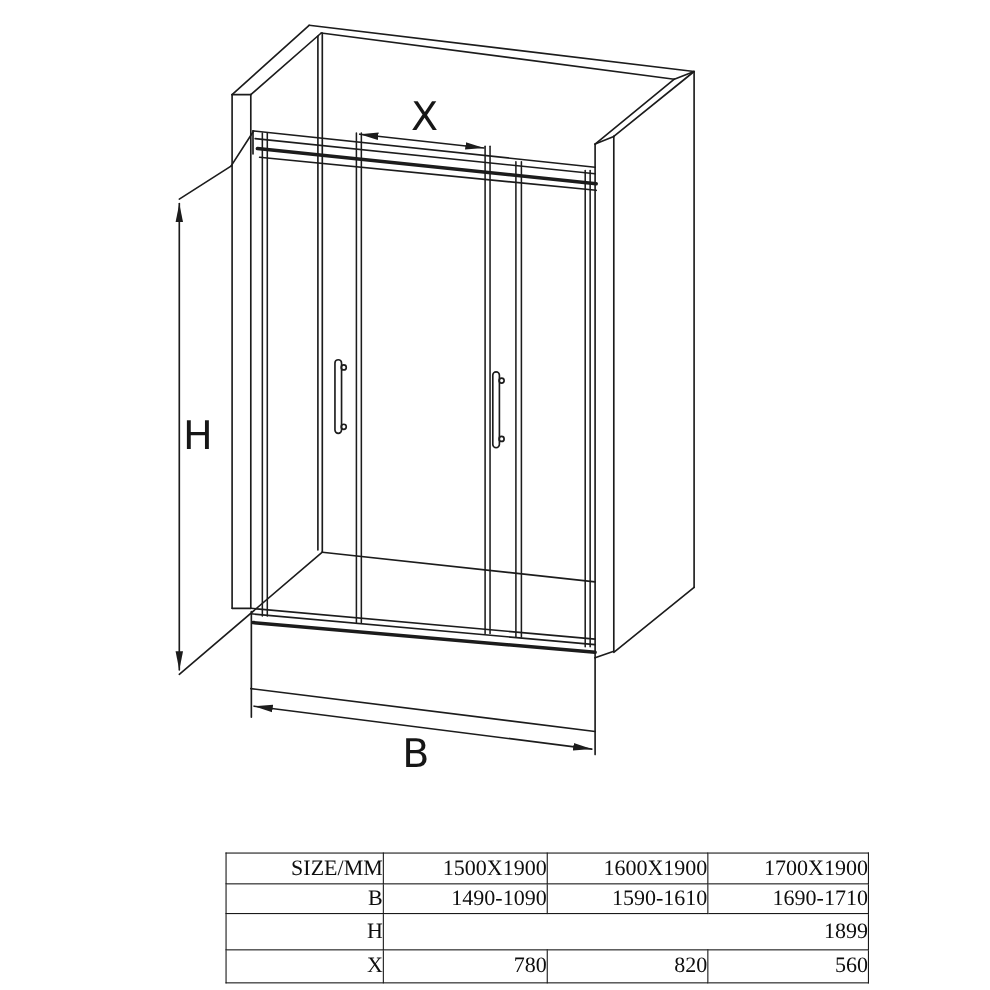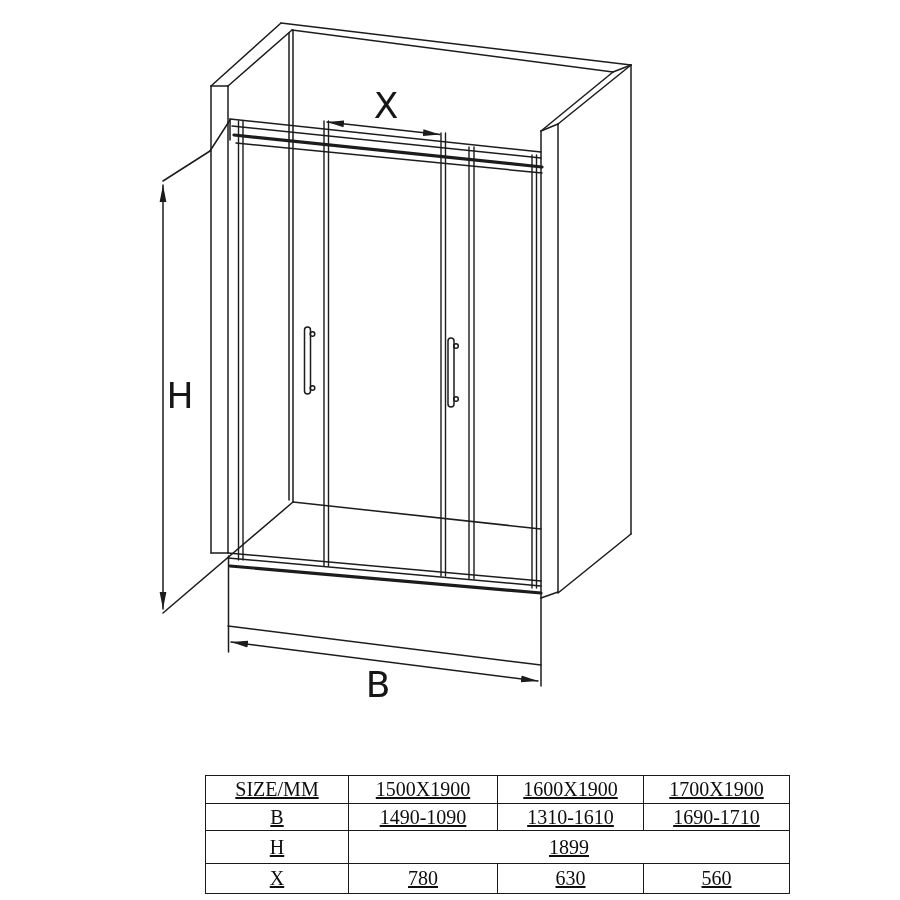--- a/index.html
+++ b/index.html
@@ -31,26 +31,25 @@
     top: 775px;
     width: 584px;
     border-collapse: collapse;
     table-layout: fixed;
     font-family: "Liberation Serif", serif;
     font-size: 20px;
     color: #0e0e0e;
   }
   #size-table td {
     border: 1.6px solid #1a1a1a;
-    text-align: center;
+    text-align: right;
     vertical-align: middle;
     padding: 0;
     overflow: hidden;
     white-space: nowrap;
-    text-decoration: underline;
   }
   #size-table col.c1 { width: 143px; }
   #size-table col.c2 { width: 149px; }
   #size-table col.c3 { width: 146px; }
   #size-table col.c4 { width: 146px; }
   #size-table tr.r1 td { height: 27px; }
   #size-table tr.r2 td { height: 26px; }
   #size-table tr.r3 td { height: 32px; }
   #size-table tr.r4 td { height: 29px; }
 </style>
@@ -170,29 +169,29 @@
     <tbody>
         <tr class="r1">
       <td>SIZE/MM</td>
       <td>1500X1900</td>
       <td>1600X1900</td>
       <td>1700X1900</td>
     </tr>
     <tr class="r2">
       <td>B</td>
       <td>1490-1090</td>
-      <td>1310-1610</td>
+      <td>1590-1610</td>
       <td>1690-1710</td>
     </tr>
     <tr class="r3">
       <td>H</td>
       <td colspan="3">1899</td>
     </tr>
     <tr class="r4">
       <td>X</td>
       <td>780</td>
-      <td>630</td>
+      <td>820</td>
       <td>560</td>
     </tr>
   </tbody>
     </table>
 
 </div>
 
 </body></html>

